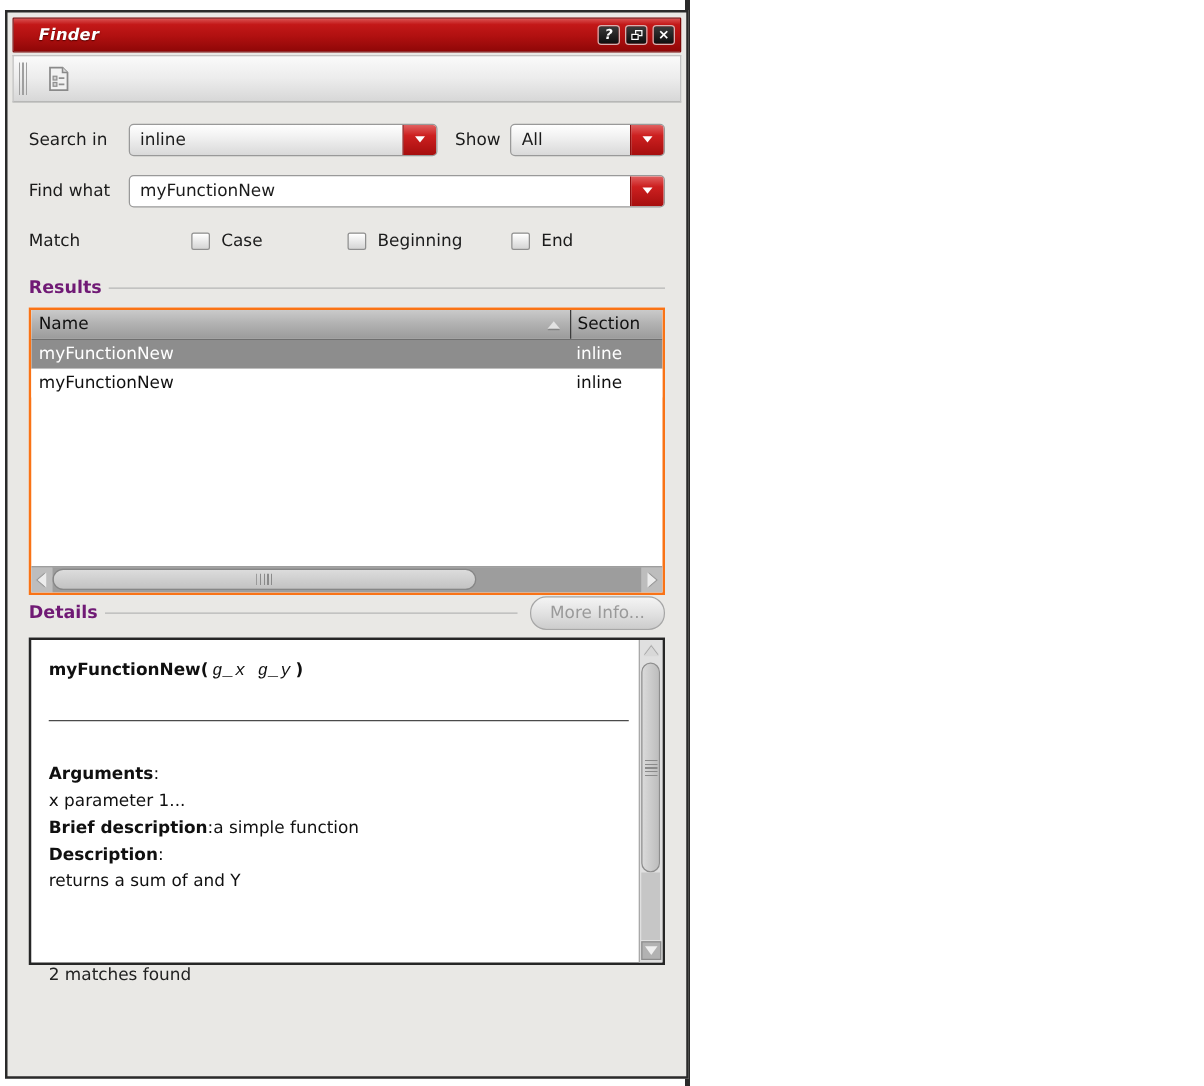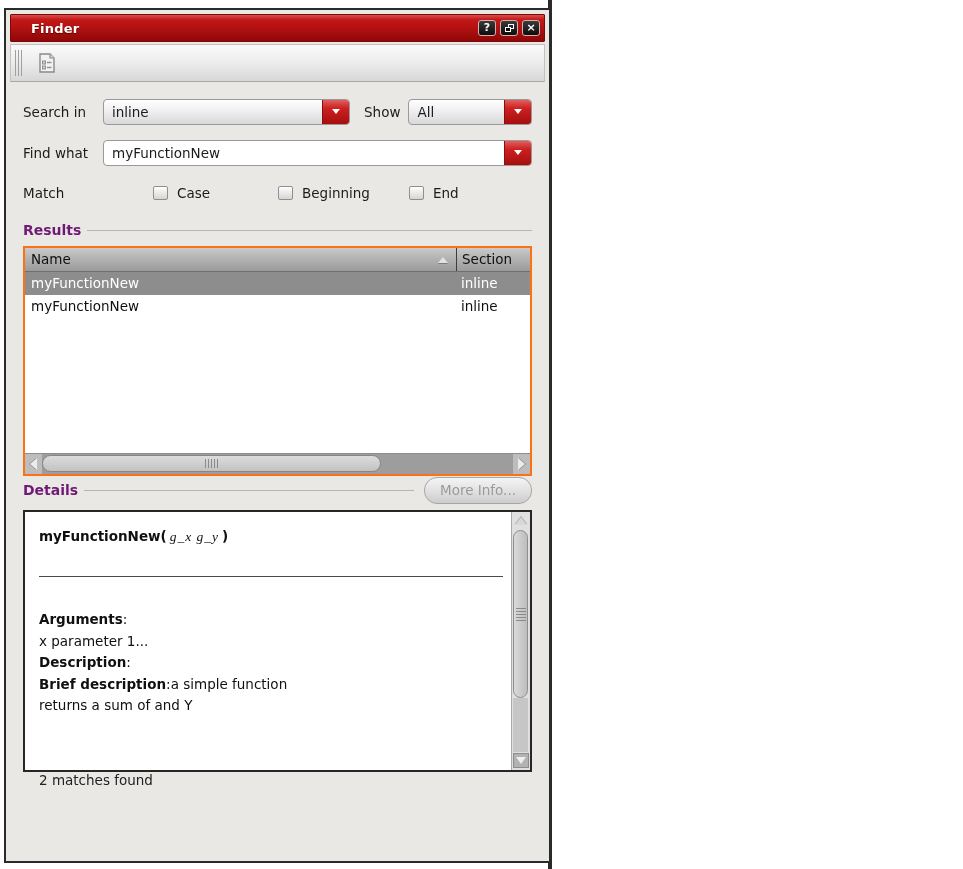--- a/index.html
+++ b/index.html
@@ -9,21 +9,21 @@
 
   
   .edge-line { position:absolute; left:548px; top:0; width:4px; height:869px; background:#2a2a2a; }
 
   .window { position:absolute; left:4px; top:8px; width:547px; height:855px;
             background:#e9e8e5; border:2px solid #2a2a2a; padding:3px; }
 
   
   .titlebar { height:28px; margin:1px; border:1px solid #7c0909; border-radius:1px;
               background:linear-gradient(#d94f4f 0%, #c31818 18%, #b01010 55%, #8f0707 100%);
-              display:flex; align-items:center; }
+              display:flex; align-items:center;font-style:italic; }
   .titlebar .title { color:#ffffff; font-weight:bold; font-size:13px; padding-left:20px;
                      letter-spacing:.2px; text-shadow:0 1px 1px #550000; flex:1; }
   .tb-btn { width:18px; height:16px; margin-right:4px; border-radius:3px;
             background:linear-gradient(#3a3a3a,#0d0d0d); border:1px solid #d8b0b0;
             color:#ffffff; font-size:11px; font-weight:bold; line-height:14px;
             text-align:center; display:flex; align-items:center; justify-content:center; }
   .restore-glyph { position:relative; width:9px; height:8px; }
   .restore-glyph .r1 { position:absolute; right:0; top:0; width:6px; height:5px; border:1px solid #fff; }
   .restore-glyph .r2 { position:absolute; left:0; bottom:0; width:6px; height:5px; border:1px solid #fff; background:#0d0d0d; }
 
@@ -108,21 +108,21 @@
   .moreinfo { margin-left:10px; width:108px; height:27px; border:1px solid #a6a6a6; border-radius:13px;
               background:linear-gradient(#f4f4f4 0%, #e2e2e2 50%, #cccccc 100%);
               color:#9a9a9a; font-size:13.5px; display:flex; align-items:center; justify-content:center; }
 
   
   .details { margin-top:6px; height:262px; border:2px solid #262626; background:#ffffff;
              position:relative; overflow:hidden; }
   .details-inner { position:absolute; left:0; top:0; right:19px; bottom:0; padding:16px 8px 0 14px; }
   .sig { font-size:13.5px; color:#101010; }
   .sig .b { font-weight:bold; }
-  .sig .params { font-style:italic; font-family:Liberation Serif, serif;
+  .sig .params { font-style:italic; font-family:Liberation Mono, monospace;
                  margin:0 3px 0 3px; letter-spacing:1px; }
   .details-hr { border:none; border-top:1px solid #4a4a4a; margin-top:31px; }
   .dlines { margin-top:32px; font-size:13.5px; color:#101010; line-height:21.5px; }
   .dlines .b { font-weight:bold; }
 
   .vscroll { position:absolute; top:0; right:0; bottom:0; width:19px; background:#e0e0e0;
              border-left:1px solid #a9a9a9; }
   .vs-up { position:absolute; top:2px; left:1px; right:1px; height:14px;
            display:flex; align-items:center; justify-content:center; }
   .tri-up { width:0;height:0;border-left:6px solid transparent;border-right:6px solid transparent;
@@ -275,22 +275,22 @@
 
       <div class="details">
         <div class="details-inner">
           <div class="sig">
             <span class="b">myFunctionNew(</span><span class="params">g_x g_y</span><span class="b">)</span>
           </div>
           <hr class="details-hr">
           <div class="dlines">
             <div><span class="b">Arguments</span><span>:</span></div>
             <div><span class="b"></span><span>x parameter 1...</span></div>
+            <div><span class="b">Brief description</span><span>:a simple function</span></div>
             <div><span class="b">Description</span><span>:</span></div>
-            <div><span class="b">Brief description</span><span>:a simple function</span></div>
             <div><span class="b"></span><span>returns a sum of and Y</span></div>
           </div>
         </div>
 
         <div class="vscroll">
           <div class="vs-up">
             <span class="tri-up"></span>
           </div>
           <div class="vs-thumb">
             <span class="vs-grip"></span>

